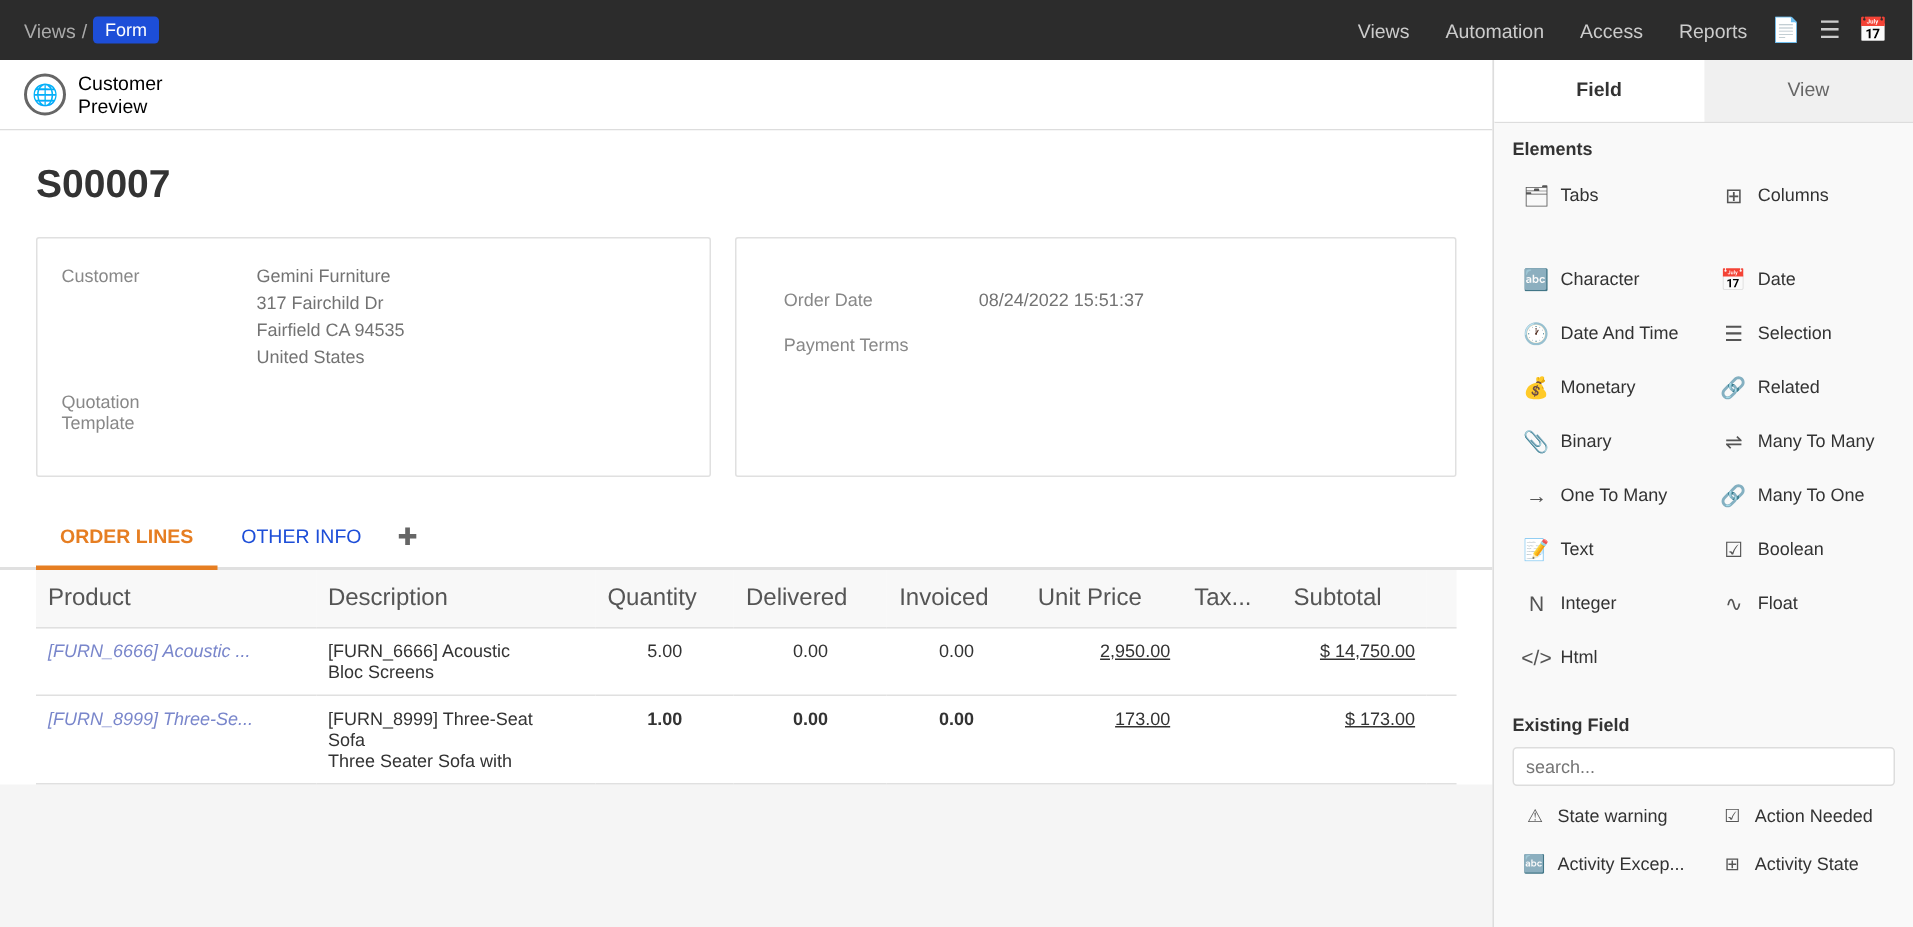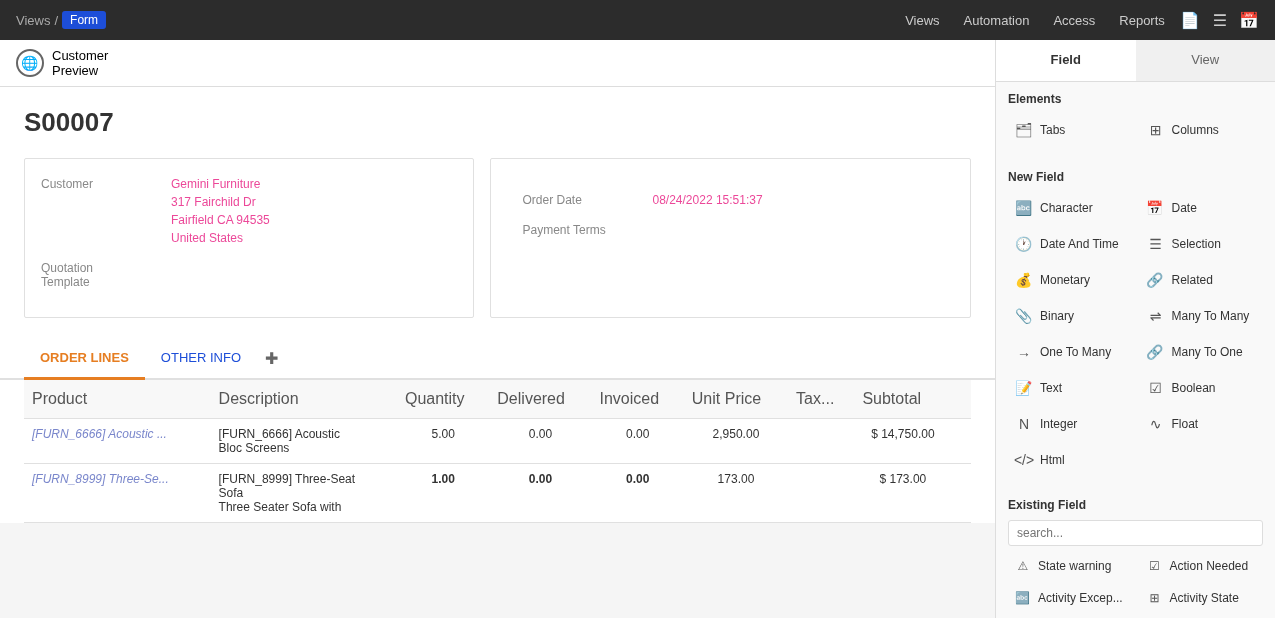--- a/index.html
+++ b/index.html
@@ -124,21 +124,21 @@
       margin-bottom: 12px;
     }
     .field-label {
       color: #888;
       font-size: 12px;
       width: 130px;
       flex-shrink: 0;
       padding-top: 2px;
     }
     .field-value {
-      color: #ec4899;
+      color: #737373;
       font-size: 12px;
       line-height: 1.5;
     }
     .field-value .address-line { display: block; }
 
     
     .tabs-bar {
       display: flex;
       align-items: center;
       border-bottom: 2px solid #e0e0e0;
@@ -188,21 +188,21 @@
       font-size: 16px;
     }
     td {
       padding: 8px 8px;
       border-bottom: 1px solid #e0e0e0;
       color: #333;
       font-size: 12px;
       vertical-align: top;
     }
     .td-link { color: #7986cb; cursor: pointer; font-style: italic; }
-    .td-right { text-align: center; }
+    .td-right { text-align: right; text-decoration: underline; }
     .td-center { text-align: center; }
 
     
     .right-panel {
       width: 280px;
       background: #f9f9f9;
       border-left: 1px solid #ddd;
       display: flex;
       flex-direction: column;
       flex-shrink: 0;
@@ -436,21 +436,20 @@
           <div class="panel-item-label">Tabs</div>
         </div>
         <div class="panel-item">
           <div class="panel-item-icon">⊞</div>
           <div class="panel-item-label">Columns</div>
         </div>
       </div>
     </div>
 
     <div class="panel-section">
-      <div class="panel-section-title">New Field</div>
       <div class="panel-grid">
         <div class="panel-item">
           <div class="panel-item-icon">🔤</div>
           <div class="panel-item-label">Character</div>
         </div>
         <div class="panel-item">
           <div class="panel-item-icon">📅</div>
           <div class="panel-item-label">Date</div>
         </div>
         <div class="panel-item">

